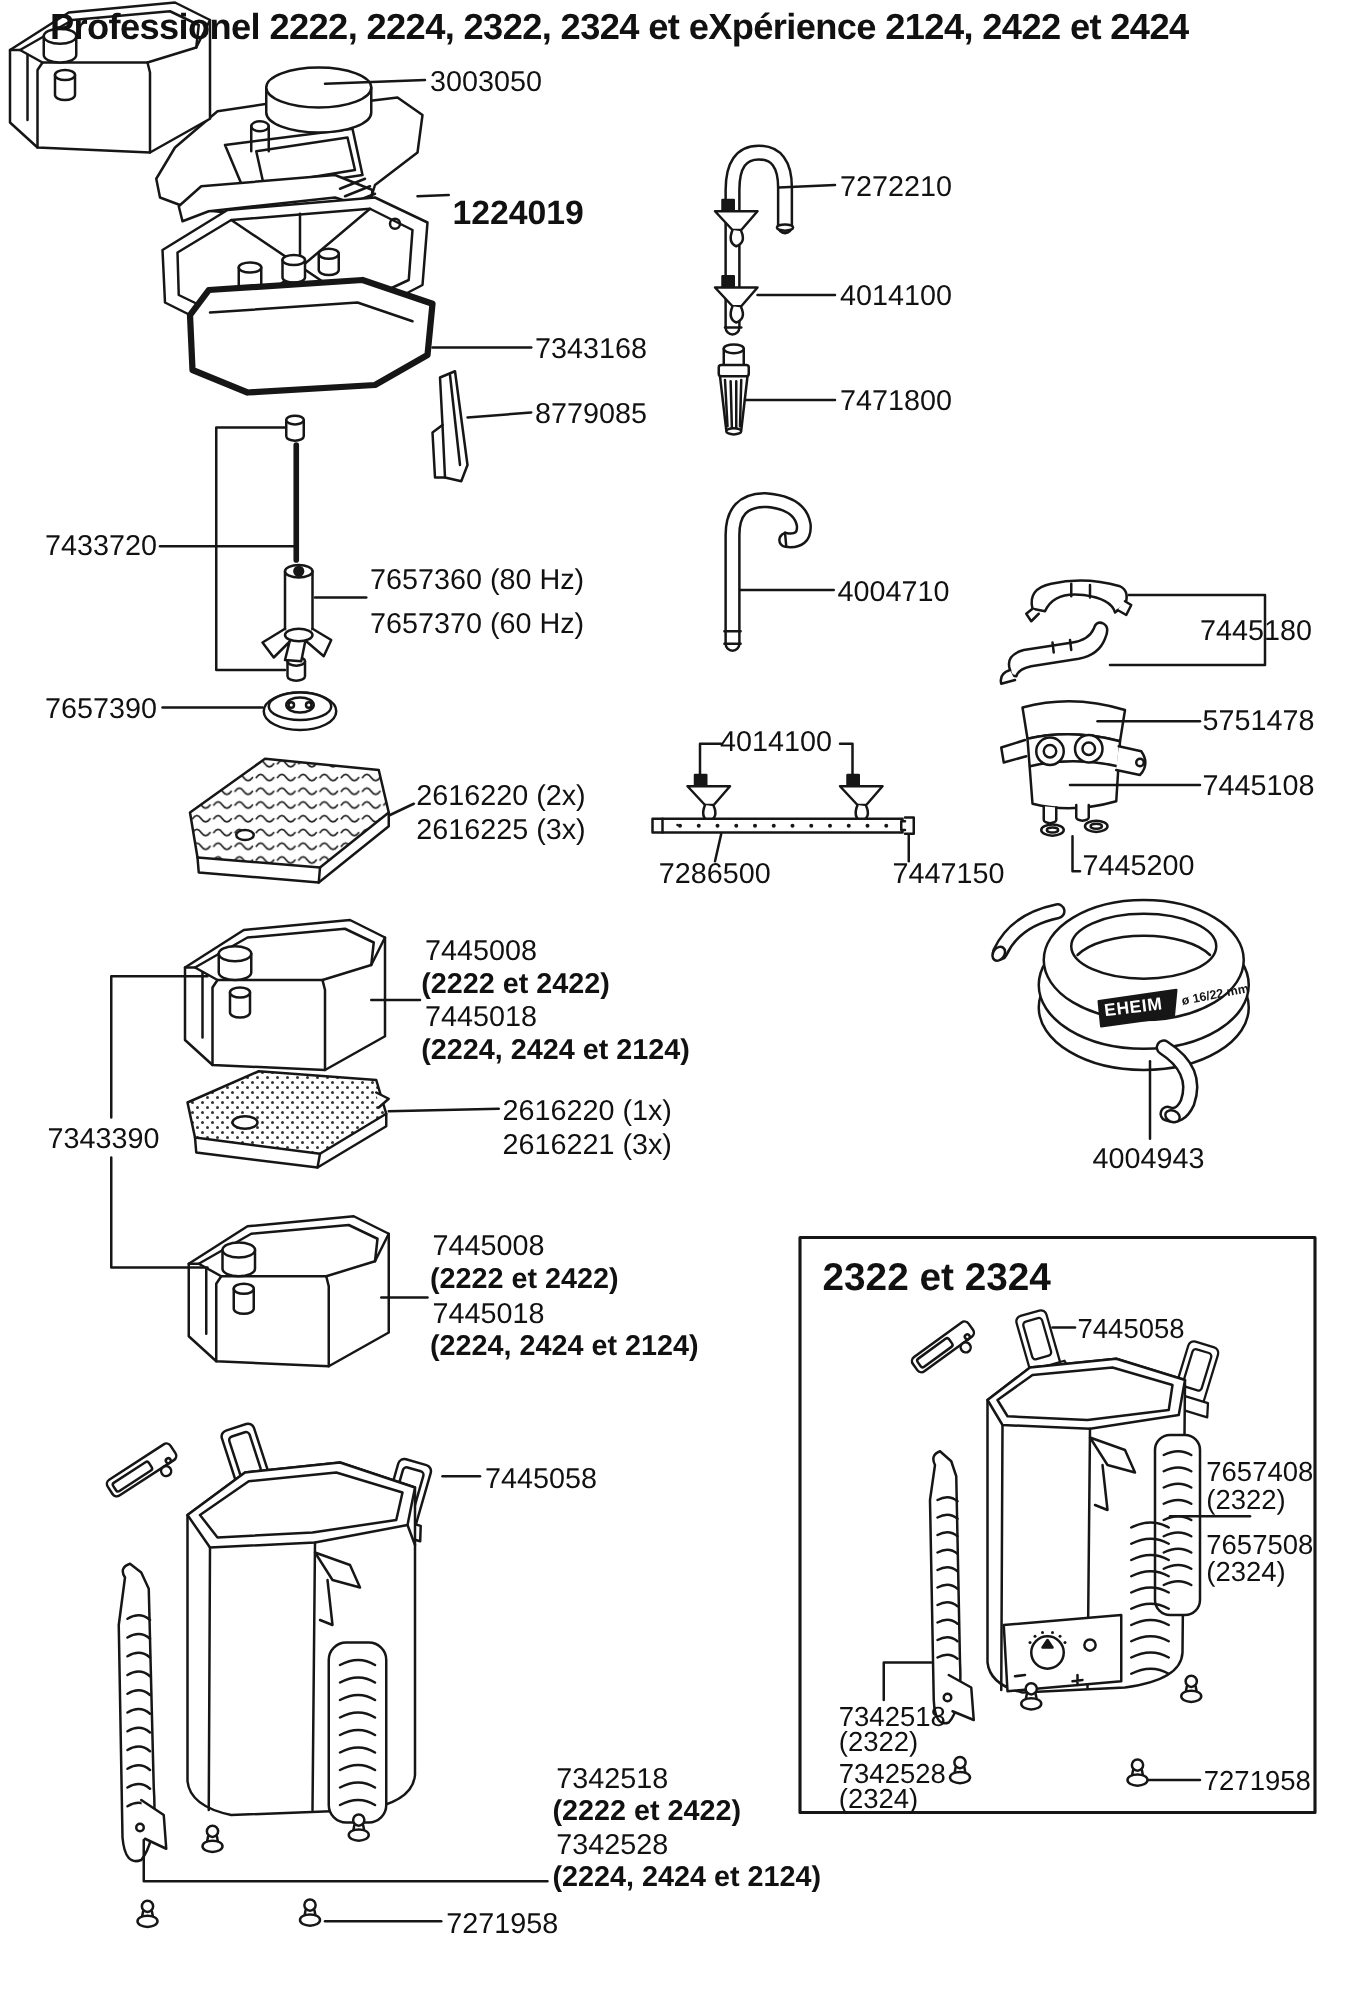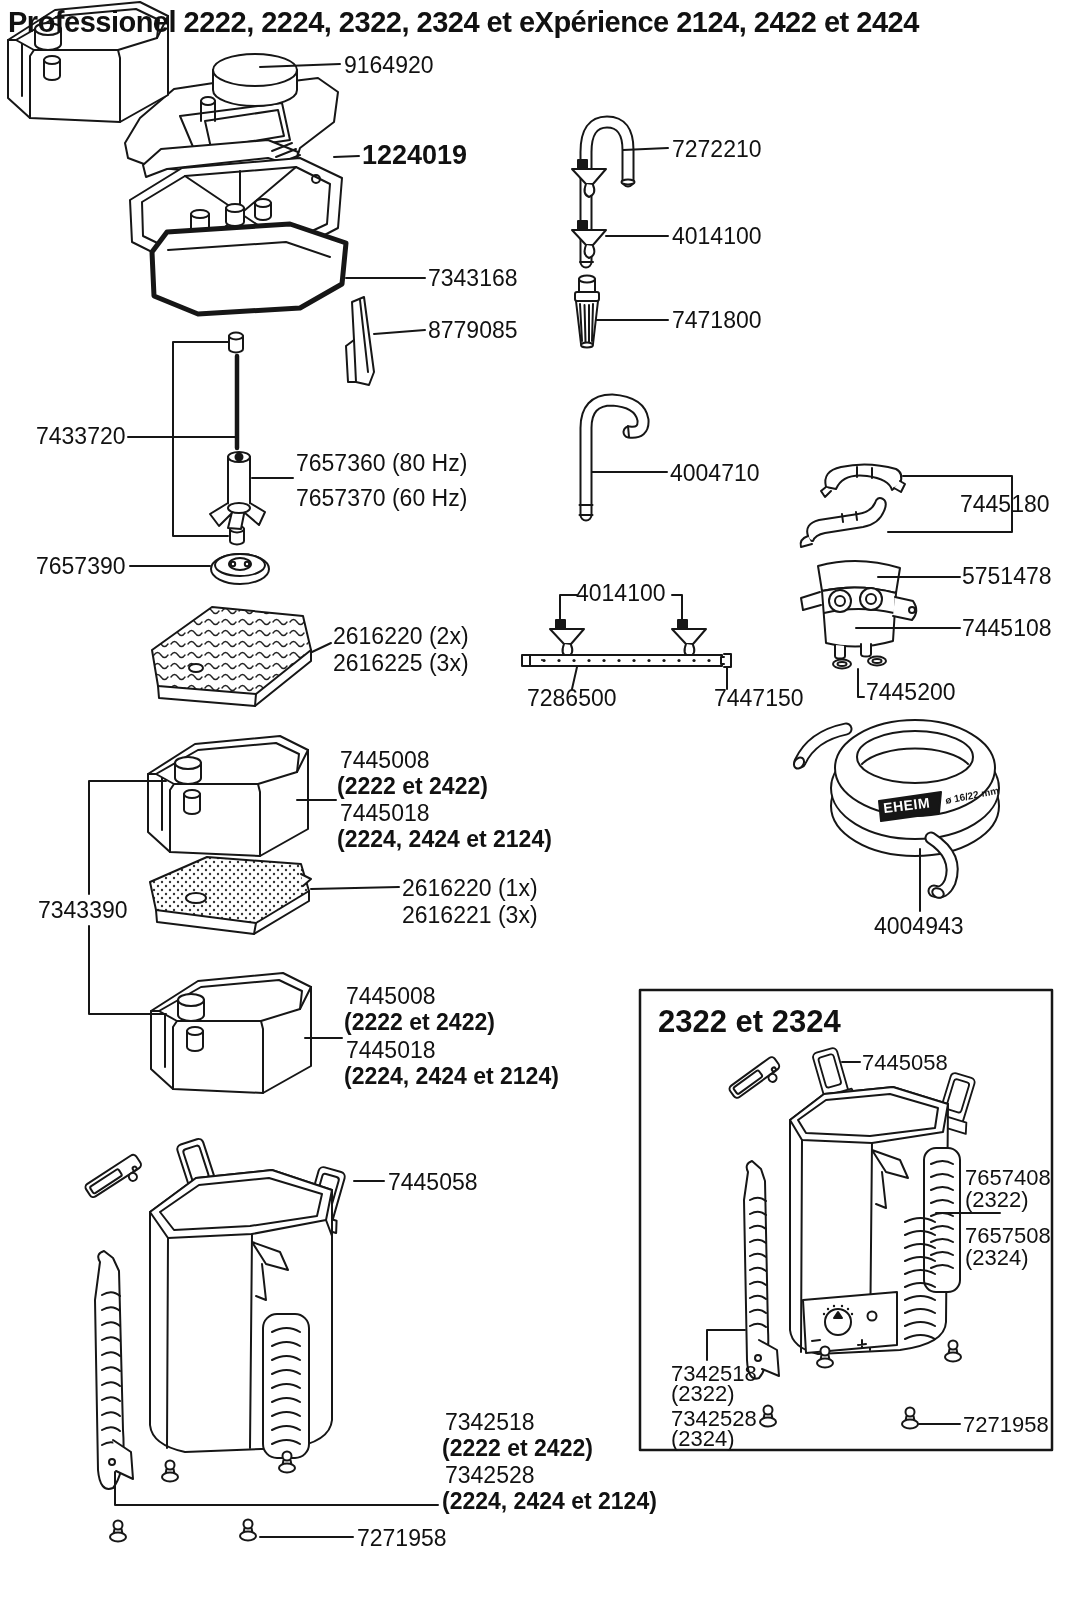--- a/index.html
+++ b/index.html
@@ -1,22 +1,22 @@
 <!DOCTYPE html>
 <html><head>
 <meta charset="utf-8">
 <style>
   html,body{margin:0;padding:0;background:#fff;}
   #page{position:relative;width:1089px;height:1600px;background:#fff;overflow:hidden;
         font-family:"Liberation Sans",sans-serif;color:#111;}
   #art{position:absolute;left:0;top:0;}
   .lbl{position:absolute;white-space:nowrap;font-size:23px;line-height:1.1;color:#111;}
   .b{font-weight:bold;text-align:center;}
-  .big{font-size:27px;font-weight:bold;}
-  .t1{position:absolute;left:8px;top:6px;font-size:29px;font-weight:bold;letter-spacing:-.5px;white-space:nowrap;text-align:right;}
+  .big{font-size:27px;font-weight:bold;margin-top:15px;}
+  .t1{position:absolute;left:40px;top:6px;font-size:29px;font-weight:bold;letter-spacing:-.5px;white-space:nowrap;text-align:right;}
   .insettitle{position:absolute;font-size:31px;font-weight:bold;white-space:nowrap;}
   .sm{font-size:22px;}
   svg path,svg line,svg polyline,svg polygon,svg ellipse,svg circle,svg rect{vector-effect:none;}
 </style>
 </head>
 <body>
 
 <div id="page">
 
 <svg id="art" width="1089" height="1600" viewBox="0 0 1089 1600" fill="none" stroke="#161616" stroke-width="2" stroke-linecap="round" stroke-linejoin="round">
@@ -332,21 +332,21 @@
 
     <line x1="842" y1="1062" x2="860" y2="1062"></line>
     <line x1="936" y1="1213" x2="1000" y2="1213"></line>
     <polyline points="745,1330 707,1330 707,1360"></polyline>
     <line x1="919" y1="1424" x2="960" y2="1424"></line>
   </g>
 </svg>
 
 <div class="t1">Professionel 2222, 2224, 2322, 2324 et eXpérience 2124, 2422 et 2424</div>
 
-<div class="lbl" style="left:344px;top:53px">9164920</div>
+<div class="lbl" style="left:344px;top:53px">3003050</div>
 <div class="lbl big" style="left:362px;top:141px">1224019</div>
 <div class="lbl" style="left:428px;top:266px">7343168</div>
 <div class="lbl" style="left:428px;top:318px">8779085</div>
 
 <div class="lbl" style="left:672px;top:137px">7272210</div>
 <div class="lbl" style="left:672px;top:224px">4014100</div>
 <div class="lbl" style="left:672px;top:308px">7471800</div>
 
 <div class="lbl" style="left:36px;top:424px">7433720</div>
 <div class="lbl" style="left:296px;top:451px">7657360 (80 Hz)</div>

